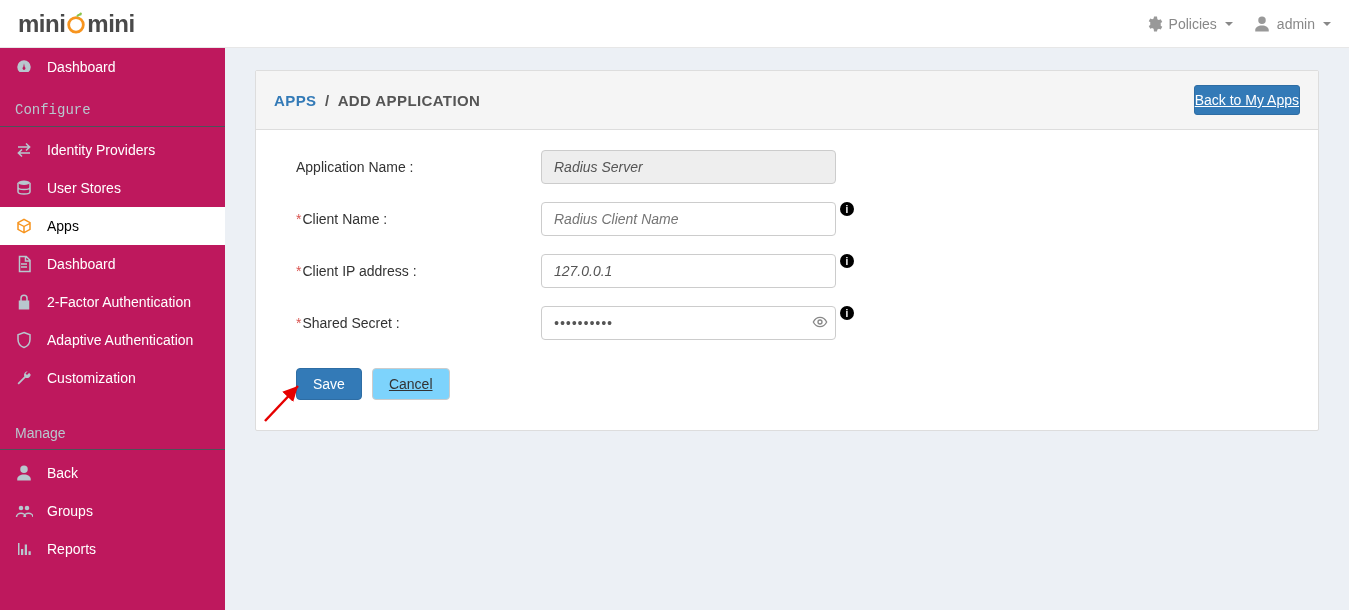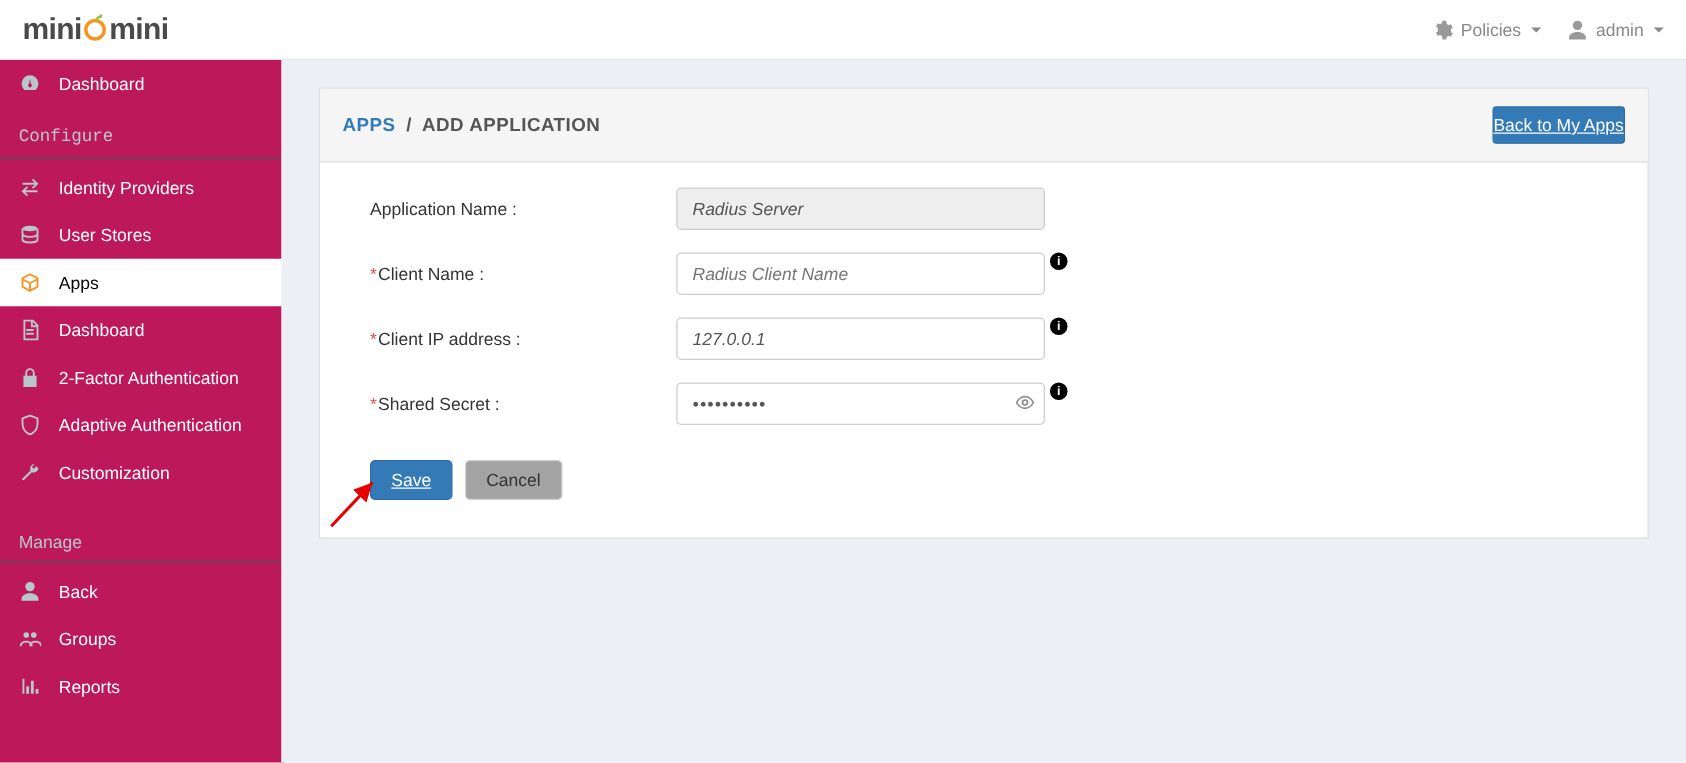--- a/index.html
+++ b/index.html
@@ -41,22 +41,22 @@
   .form-label { width: 245px; color: #333; font-size: 14px; }
   .req { color: #d9534f; margin-right: 1px; }
   .field-wrap { width: 295px; position: relative; }
   .form-control { width: 100%; height: 34px; padding: 6px 12px; font-size: 14px; border: 1px solid #ccc; border-radius: 4px; background: #fff; color: #555; font-style: italic; }
   .form-control[disabled] { background: #eee; cursor: not-allowed; }
   .info-icon { position: absolute; right: -18px; top: 0px; width: 14px; height: 14px; background: #000; border-radius: 50%; color: #fff; font-size: 10px; font-weight: bold; display: flex; align-items: center; justify-content: center; cursor: help; }
   .pw-eye { position: absolute; right: 8px; top: 8px; width: 16px; height: 16px; fill: #888; cursor: pointer; }
 
   .actions { margin-top: 28px; display: flex; gap: 10px; }
   .btn { padding: 7px 16px; border-radius: 4px; font-size: 14px; cursor: pointer; }
-  .btn-primary { background: #337ab7; color: #fff; border: 1px solid #2e6da4; text-decoration: underline; }
-  .btn-default { background: #a3a3a3; color: #333; border: 1px solid #ccc; }
+  .btn-primary { background: #337ab7; color: #fff; border: 1px solid #2e6da4; }
+  .btn-default { background: #7dd3fc; color: #333; border: 1px solid #ccc; text-decoration: underline; }
 
   .arrow-annot { position: absolute; left: 35px; top: 328px; pointer-events: none; }
   .arrow-annot svg { width: 50px; height: 50px; }
 </style>
 </head>
 <body>
 
 <div class="topbar">
   <div class="logo">
     <span class="m1">mini</span>

